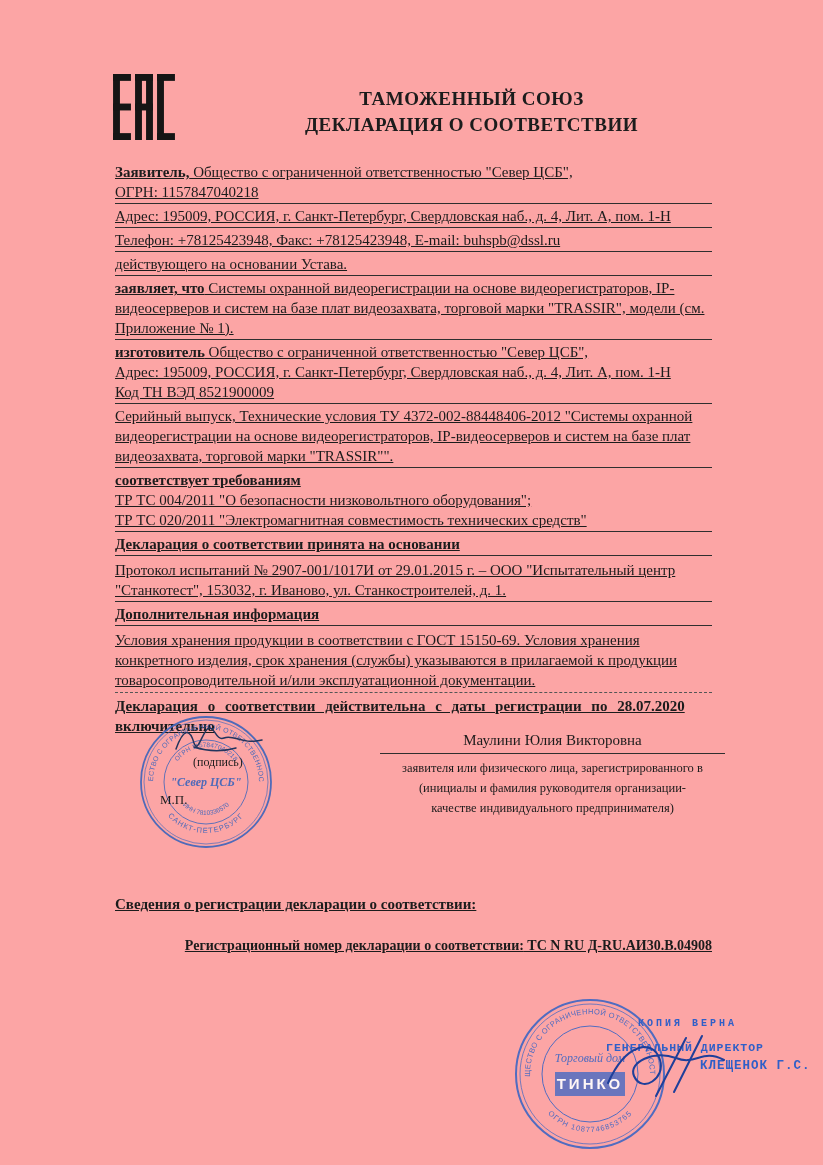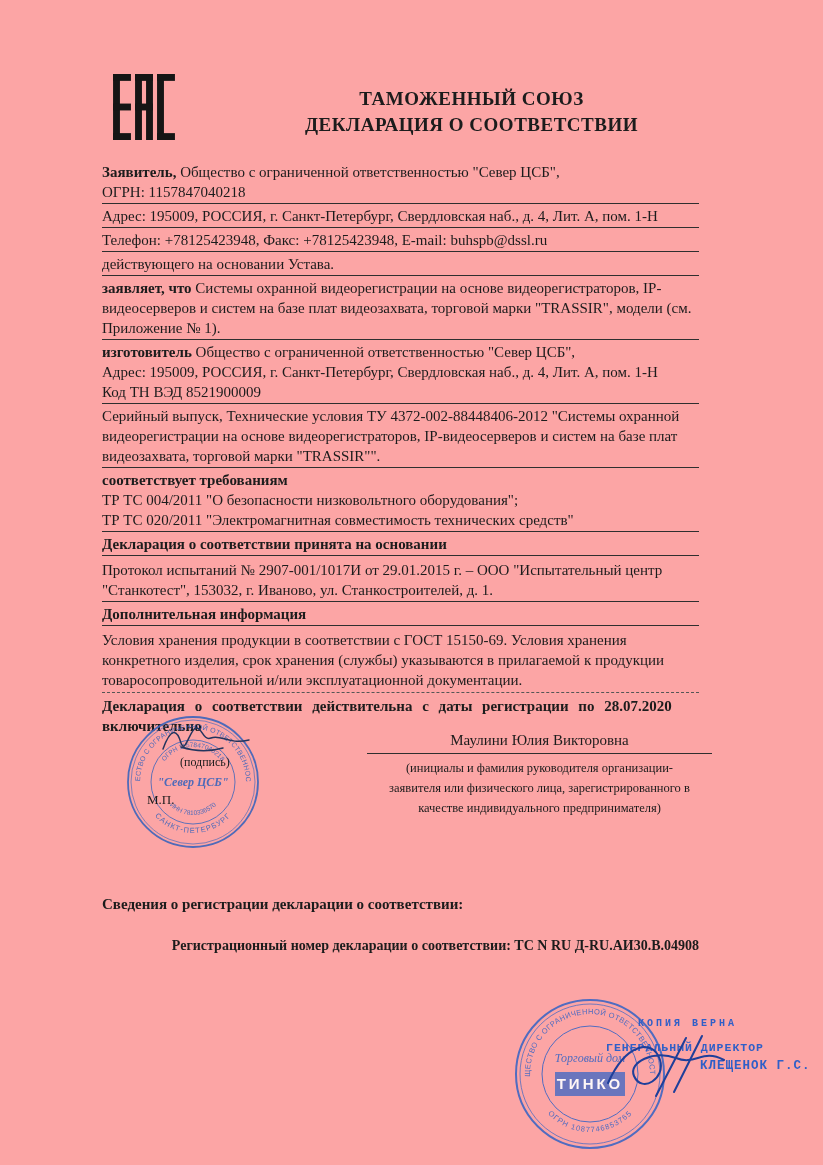--- a/index.html
+++ b/index.html
@@ -5,21 +5,21 @@
   html,body { margin:0; padding:0; background:#ffffff; }
   .page {
     position:relative; width:823px; height:1165px; background:#fca5a5;
     font-family:"Liberation Serif", serif; color:#1c1c1c; overflow:hidden;
   }
   .eac { position:absolute; left:113px; top:74px; }
   .title-block {
     position:absolute; left:190px; right:70px; top:86px; text-align:center;
     font-weight:bold; font-size:19px; line-height:26px; letter-spacing:0.5px;
   }
-  .content { position:absolute; left:102px; width:597px; top:162px; font-size:15px; line-height:20px; }
+  .content { position:absolute; left:115px; width:597px; top:162px; font-size:15px; line-height:20px;text-decoration:underline; }
   .b { font-weight:bold; }
   .sec { }
   .rule { border-bottom:1px solid #2f2f2f; padding-bottom:1px; margin-bottom:2px; }
   .rule-dashed { border-bottom:1px dashed #555; padding-bottom:2px; margin-bottom:3px; }
   .mt4 { margin-top:4px; }
   .validity-line1 { font-weight:bold; word-spacing:6px; }
   .validity-line2 { font-weight:bold; }
 
   .sig-area { position:relative; height:150px; }
   .stamp-left { position:absolute; left:24px; top:-21px; width:134px; height:134px; opacity:0.92; }
@@ -146,22 +146,22 @@
           <path d="M24,28 C36,32 52,33 66,29"></path>
         </g>
       </svg>
 
       <div class="podpis-label">(подпись)</div>
       <div class="mp-label">М.П.</div>
 
       <div class="name-block">
         <div class="name-line">Маулини Юлия Викторовна</div>
         <div class="name-caption">
+          <div>заявителя или физического лица, зарегистрированного в</div>
           <div>(инициалы и фамилия руководителя организации-</div>
-          <div>заявителя или физического лица, зарегистрированного в</div>
           <div>качестве индивидуального предпринимателя)</div>
         </div>
       </div>
     </div>
 
     <div class="reg-heading">Сведения о регистрации декларации о соответствии:</div>
     <div class="reg-number">
       <span>Регистрационный номер декларации о соответствии:</span><span> ТС N RU Д-RU.АИ30.В.04908</span>
     </div>
   </div>

